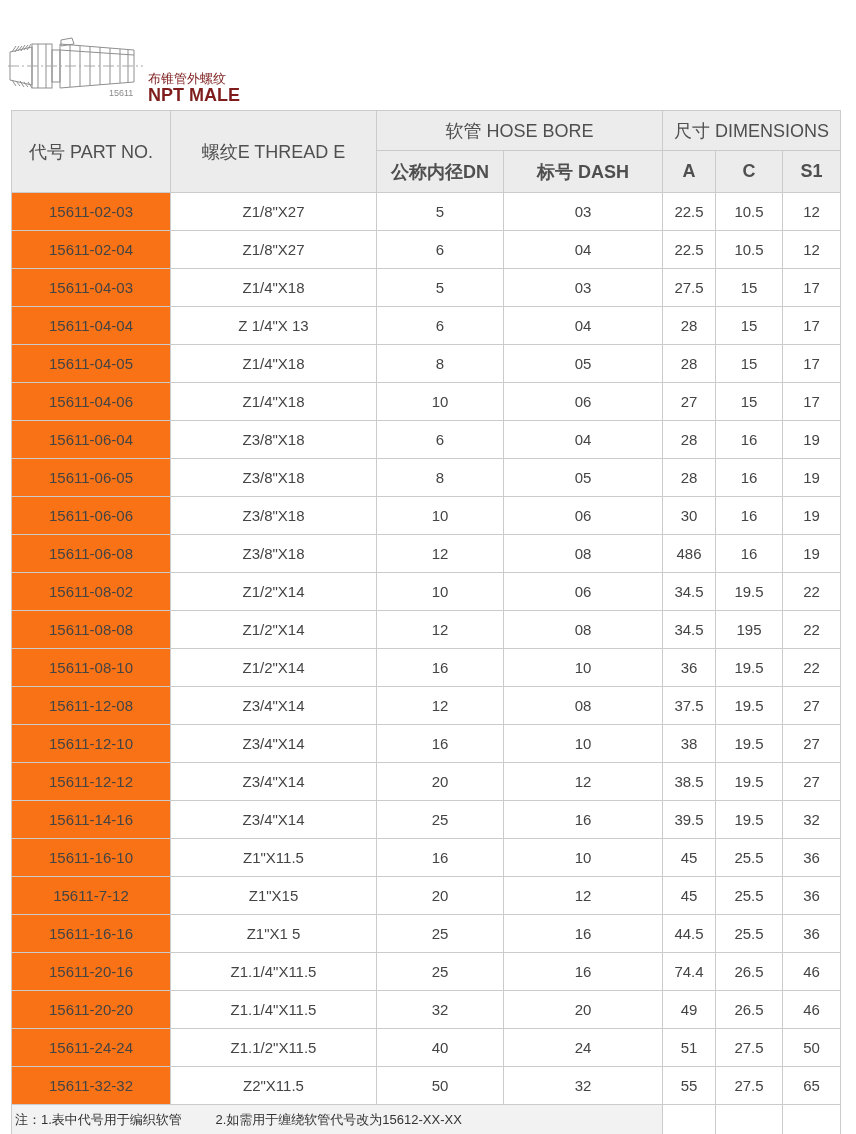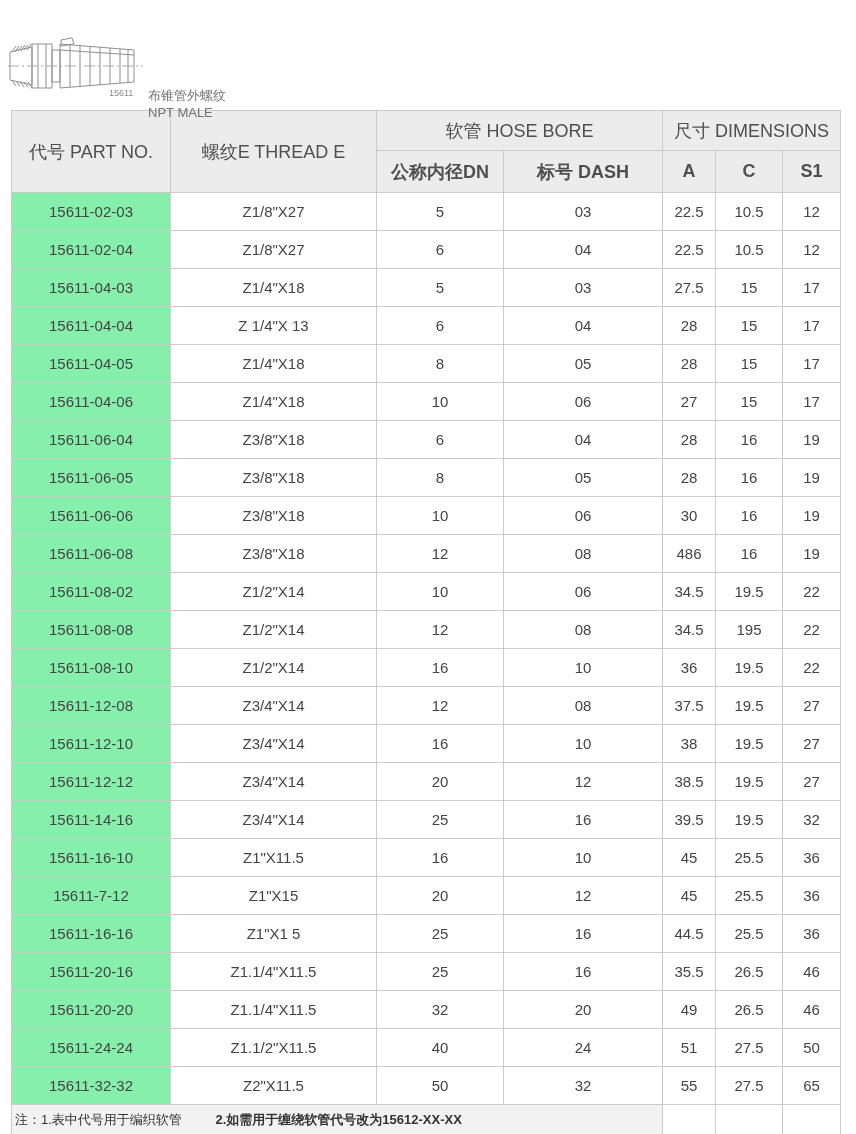--- a/index.html
+++ b/index.html
@@ -5,42 +5,42 @@
   html,body{margin:0;padding:0;background:#fff;}
   body{
     width:856px;height:1134px;position:relative;
     font-family:"Liberation Sans","DejaVu Sans",sans-serif;
     color:#444;
     -webkit-font-smoothing:antialiased;
   }
   
   .top{position:relative;height:110px;}
   .drawing{position:absolute;left:6px;top:30px;}
-  .titles{position:absolute;left:148px;top:87px;font-size:13px;color:#737373;line-height:17px;}
-  .titles .en{font-size:13px;}
+  .titles{position:absolute;left:148px;top:70px;font-size:13px;color:#7f1d1d;line-height:17px;}
+  .titles .en{font-size:18px;font-weight:bold;}
   
   table{
     border-collapse:collapse;table-layout:fixed;
     margin-left:11px;width:829px;
   }
   th,td{
     border:1px solid #cbcbcb;
     text-align:center;vertical-align:middle;
     font-weight:normal;overflow:hidden;white-space:nowrap;
     padding:0;
   }
   thead th{background:#ececec;color:#4f4f4f;font-size:18px;}
   thead tr.h1 th{height:39px;}
   thead tr.h2 th{height:41px;font-weight:bold;}
   tbody td{height:37px;font-size:15px;color:#444;background:#fff;}
-  tbody td:first-child{background:#86efac;}
+  tbody td:first-child{background:#f97316;}
   tfoot td{height:29px;background:#f2f2f2;font-size:13px;color:#333;}
   tfoot td.note{text-align:left;padding-left:3px;}
   tfoot td.empty{background:#fff;}
-  .note2{margin-left:30px;font-weight:bold;}
+  .note2{margin-left:30px;}
 </style>
 </head>
 <body>
 
 <div class="top">
   <svg class="drawing" width="140" height="72" viewBox="0 0 140 72">
     <g stroke="#8f8f8f" stroke-width="1" fill="none">
 
       <polygon points="4,22 26,17 26,55 4,50"></polygon>
       <line x1="6" y1="22" x2="10" y2="16"></line>
@@ -287,21 +287,21 @@
     <td>16</td>
     <td>44.5</td>
     <td>25.5</td>
     <td>36</td>
   </tr>
       <tr>
     <td>15611-20-16</td>
     <td>Z1.1/4"X11.5</td>
     <td>25</td>
     <td>16</td>
-    <td>35.5</td>
+    <td>74.4</td>
     <td>26.5</td>
     <td>46</td>
   </tr>
       <tr>
     <td>15611-20-20</td>
     <td>Z1.1/4"X11.5</td>
     <td>32</td>
     <td>20</td>
     <td>49</td>
     <td>26.5</td>

